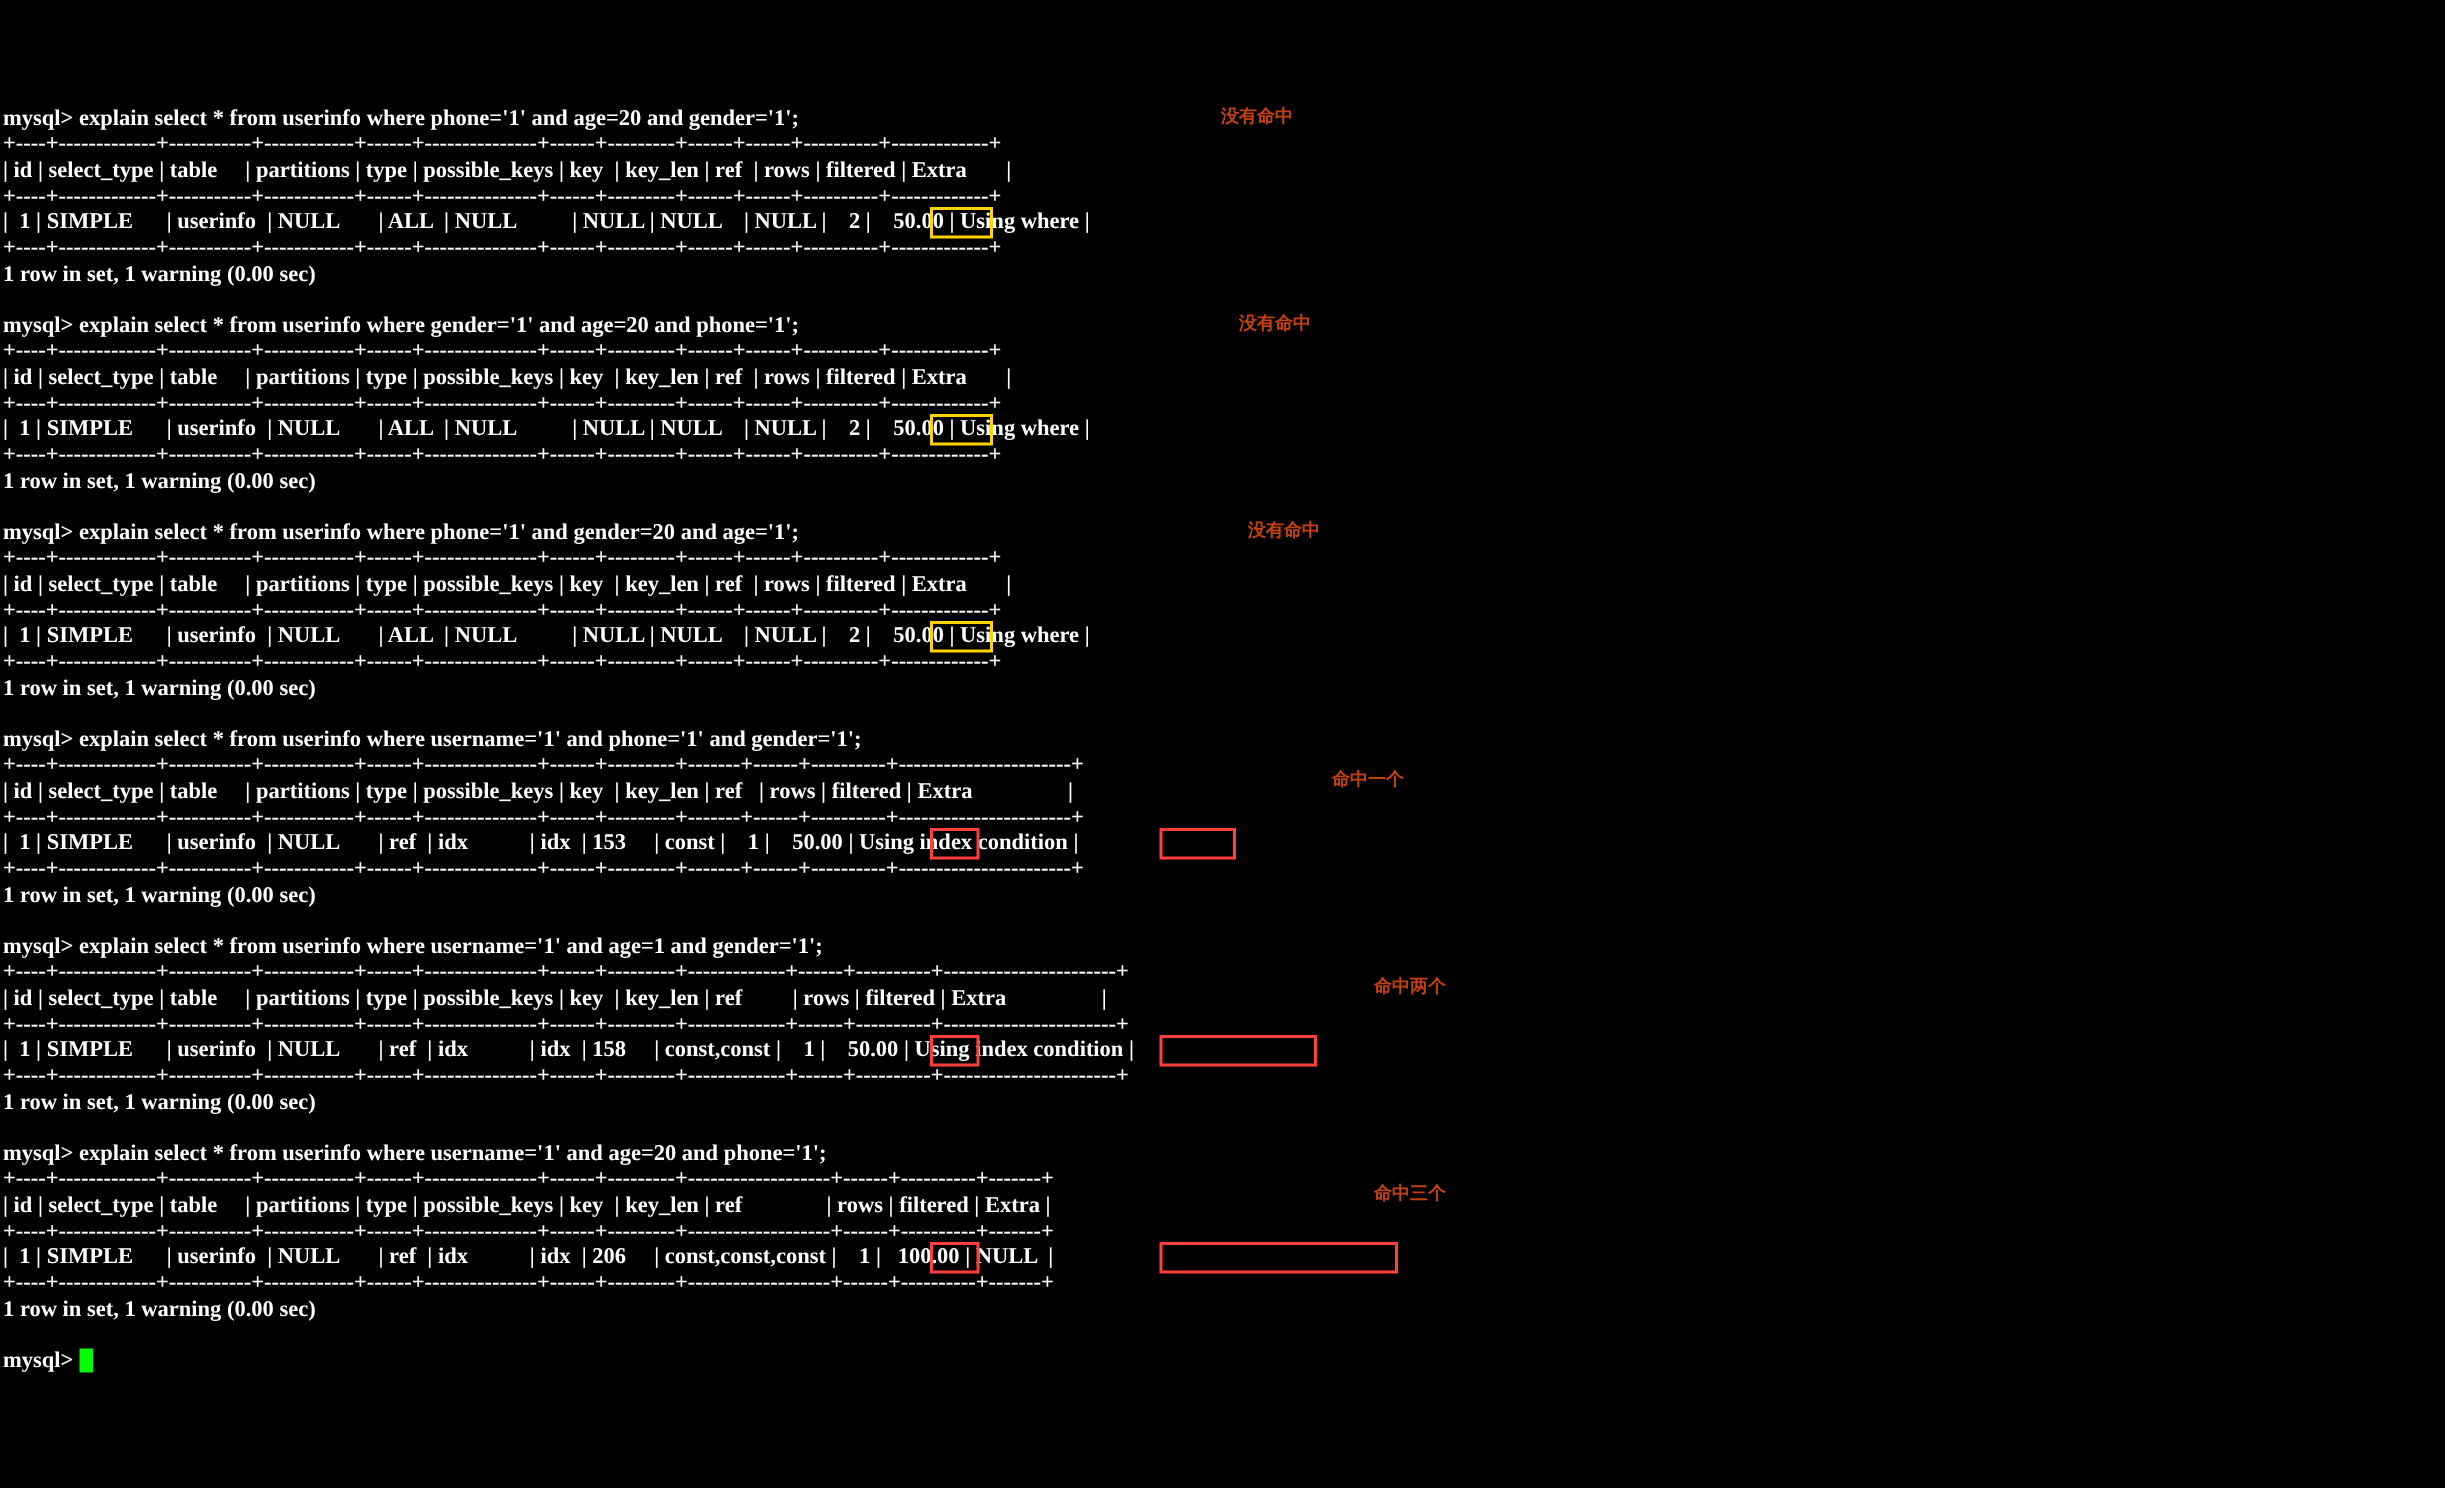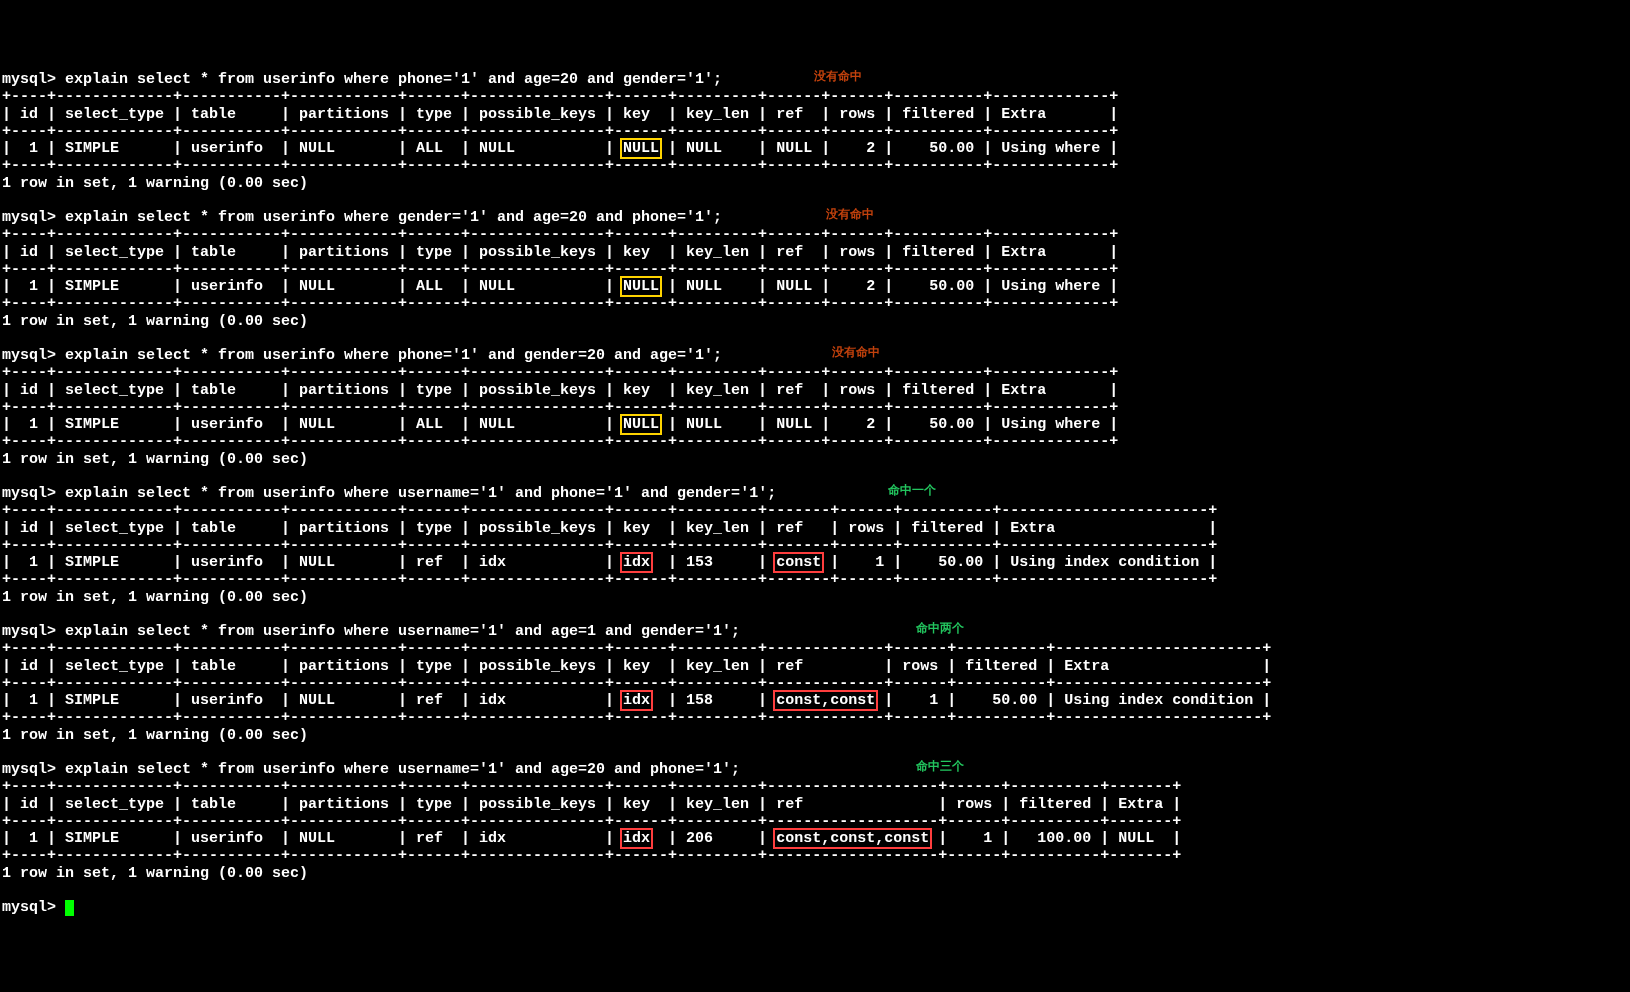--- a/index.html
+++ b/index.html
@@ -5,28 +5,28 @@
   html,body {
     margin:0; padding:0;
     background:#000;
     color:#fff;
     font-family:"Consolas","Courier New",monospace;
     font-size:15px;
     line-height:1.15;
     font-weight:bold;
     white-space:pre;
   }
-  .terminal { padding:2px 0 0 2px; }
+  .terminal { padding:2px 0 0 2px;font-family:Liberation Serif, serif; }
   .prompt { position:relative; }
   .note {
     position:absolute;
     font-size:12px;
   }
   .note.yellow { color:#c2410c; }
-  .note.red    { color:#22c55e; }
+  .note.red    { color:#c2410c;margin-top:28px; }
   .row { position:relative; }
   .hl {
     position:absolute;
     border-width:2px;
     border-style:solid;
     box-sizing:border-box;
     pointer-events:none;
   }
   .hl.yellow { border-color:#ffd400; }
   .hl.red    { border-color:#ff3e3e; }

